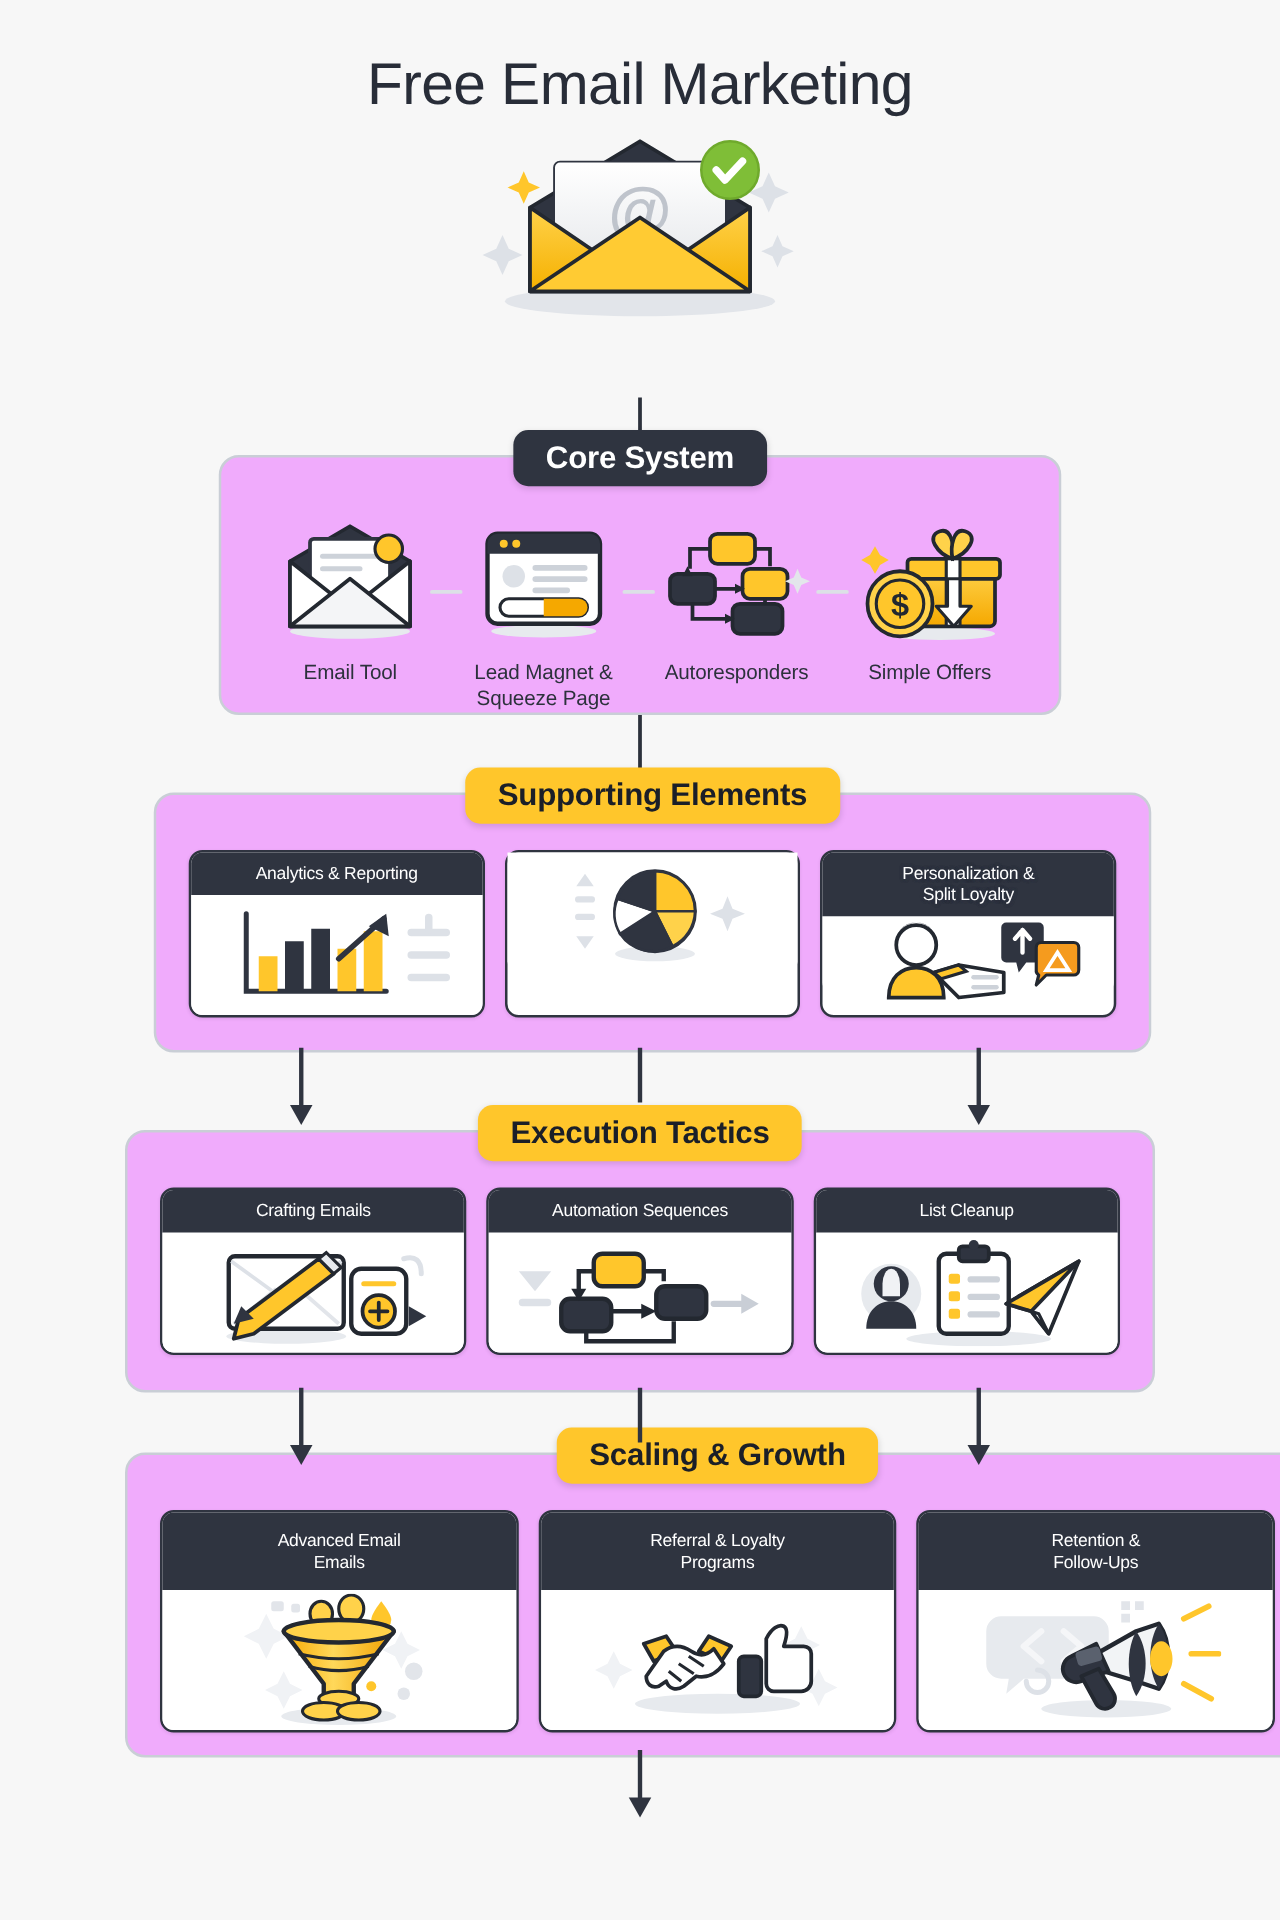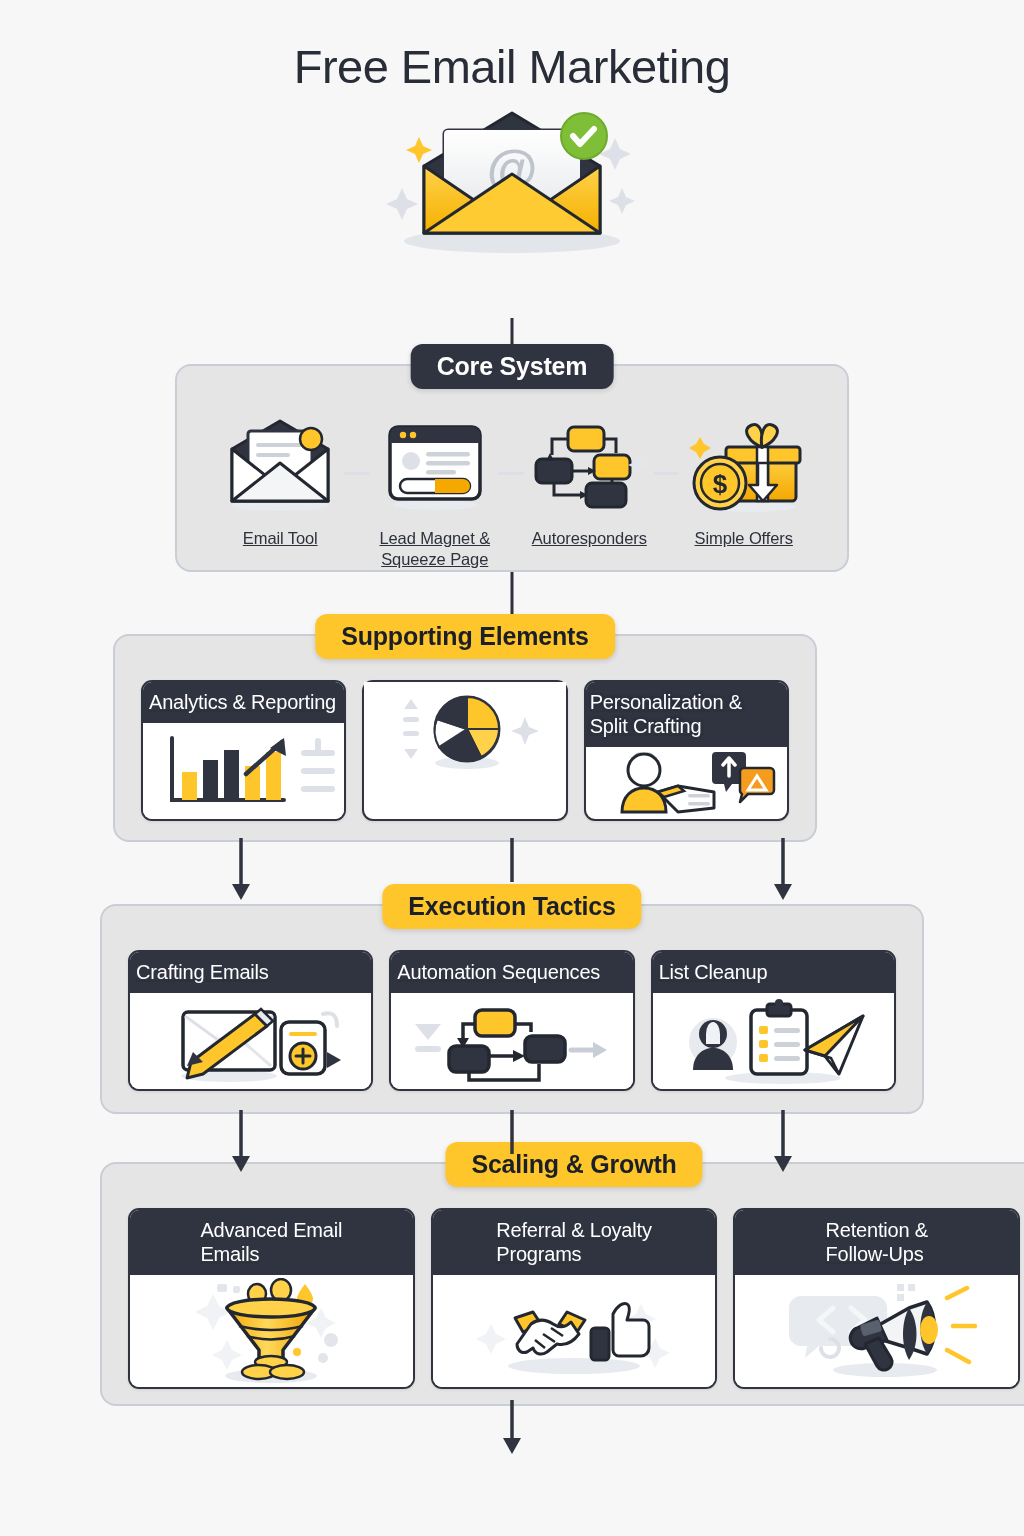--- a/index.html
+++ b/index.html
@@ -32,25 +32,24 @@
   
   .vline{
     position:absolute;width:3px;background:#2C313C;left:50%;
     transform:translateX(-50%);z-index:1;
   }
   .conn{position:absolute;z-index:3;}
 
   
   .section{
     position:absolute;
-    background:#e5e5e5;
+    background:#f0abfc;
     border:2.5px solid #C9CED6;
     border-radius:16px;
     z-index:2;
-    text-decoration:underline;
   }
   .sec-badge{
     position:absolute;top:-22px;left:50%;transform:translateX(-50%);
     border-radius:12px;
     padding:8px 26px;
     font-size:25px;font-weight:bold;letter-spacing:-0.2px;
     white-space:nowrap;
     z-index:6;
     box-shadow:0 2px 5px rgba(0,0,0,.13);
   }
@@ -85,21 +84,22 @@
     background:#FFFFFF;
     border:2px solid #2F3440;
     border-radius:11px;
     overflow:visible;
     position:relative;
     box-shadow:0 1px 3px rgba(0,0,0,.09);
   }
   .card-head{
     background:#2F3440;
     color:#FFFFFF;
-    font-size:20px;
+    text-align:center;
+    font-size:14px;
     letter-spacing:-0.2px;
     line-height:1.2;
     padding:8px 6px 9px 6px;
     border-radius:9px 9px 0 0;
     position:relative;
     z-index:4;
   }
   .card-head.two-line{padding:8px 4px 9px 4px;}
   .card-head.overflow{
     overflow:visible;
@@ -257,21 +257,21 @@
           </svg>
         </div>
         <div class="core-label">Simple Offers</div>
       </div>
 
     </div>
   </div>
 
   <div class="vline" style="top:570px;height:66px;"></div>
 
-  <div class="section sec-support" style="left:113px;top:634px;width:704px;height:208px;">
+  <div class="section sec-support" style="left:123px;top:634px;width:798px;height:208px;">
     <div class="sec-badge badge-yellow">Supporting Elements</div>
 
     <div class="card-grid">
 
       <div class="card">
         <div class="card-head">Analytics &amp; Reporting</div>
         <div class="card-body">
           <svg width="196" height="82" viewBox="0 0 196 82">
             <path d="M26 8 V70 H138" stroke="#2F3440" stroke-width="4" fill="none" stroke-linecap="round"></path>
             <rect x="36" y="42" width="15" height="28" fill="#FFC62B"></rect>
@@ -305,21 +305,21 @@
             <path d="M100 40 L72 58 A32 32 0 0 1 70 30 Z" fill="#FFFFFF" stroke="#2F3440" stroke-width="2"></path>
             <path d="M100 40 L70 30 A32 32 0 0 1 100 8 Z" fill="#2F3440" stroke="#2F3440" stroke-width="2"></path>
             <path d="M158 28 l4 10 10 4 -10 4 -4 10 -4 -10 -10 -4 10 -4z" fill="#DDE1E7"></path>
           </svg>
         </div>
       </div>
 
       <div class="card">
         <div class="card-head two-line overflow">
           <span>Personalization &amp;</span><br>
-          <span>Split Crafting</span>
+          <span>Split Loyalty</span>
         </div>
         <div class="card-body" style="height:62px;">
           <svg width="196" height="72" viewBox="0 0 196 72">
 
             <path d="M34 70 c0 -16 10 -24 22 -24 c12 0 22 8 22 24z" fill="#FFC62B" stroke="#232830" stroke-width="3"></path>
             <circle cx="56" cy="28" r="16" fill="#FFFFFF" stroke="#232830" stroke-width="3"></circle>
             <path d="M40 26 a16 16 0 0 1 32 0 c0 -6 -4 -16 -16 -16 c-12 0 -16 10 -16 16z" fill="#2F3440"></path>
 
             <path d="M70 50 l20 -6 36 6 0 16 -36 4z" fill="#FFFFFF" stroke="#232830" stroke-width="3" stroke-linejoin="round"></path>
             <path d="M70 50 l20 -6 6 5 -20 6z" fill="#FFC62B" stroke="#232830" stroke-width="2.5"></path>

